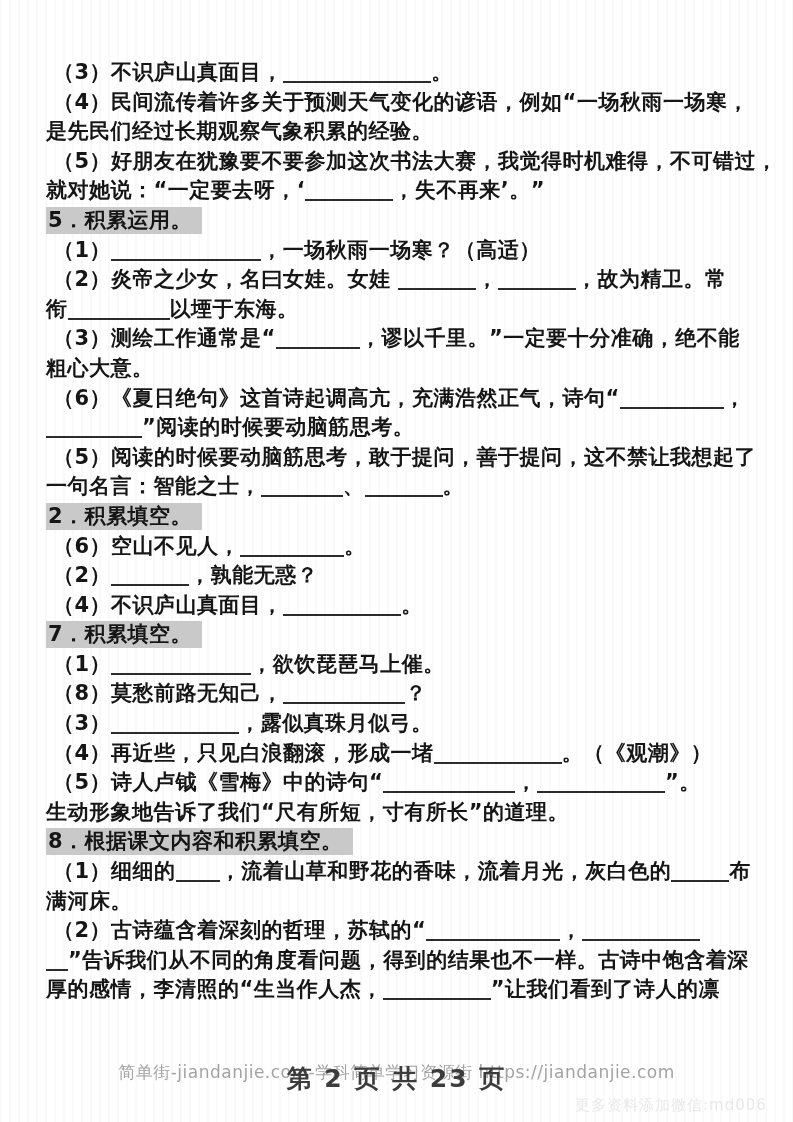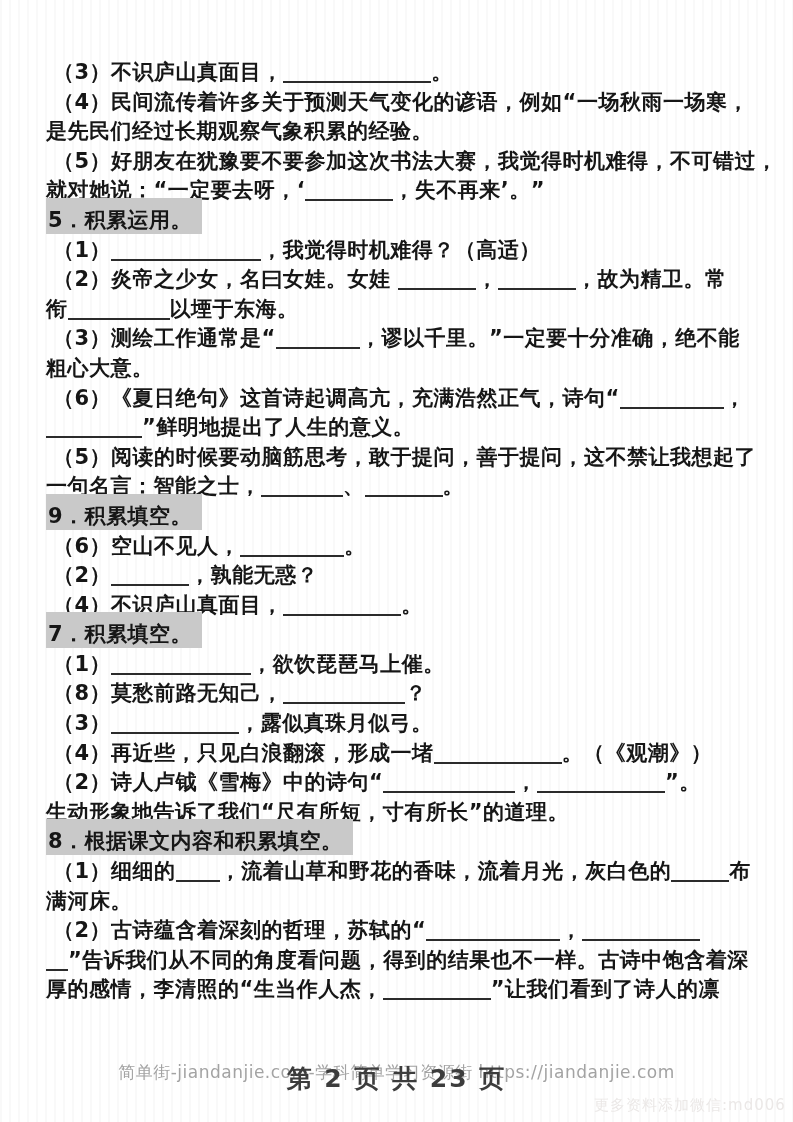--- a/index.html
+++ b/index.html
@@ -18,21 +18,21 @@
     position:absolute;top:46px;left:46px;right:36px;margin-top:12px;
   }
   .line{
     height:29.6px;line-height:29.6px;
     font-size:21px;font-weight:600;color:var(--text-color,#161616);
     white-space:nowrap;letter-spacing:0.5px;
   }
   .line.indent{padding-left:7px;}
   .heading-hl{
     background:var(--hl-color,#c9c9c9);
-    padding:10px 10px 2px 2px;
+    padding:1px 10px 2px 2px;
     text-align:right;
   }
   .blank{
     display:inline-block;
     border-bottom:2px solid #2b2b2b;
     height:1em;
     vertical-align:-4px;
   }
   .footer-site{
     position:absolute;top:1061px;left:0;width:100%;
@@ -40,55 +40,55 @@
     font-size:17px;color:var(--footer-gray,#a3a3a3);
     letter-spacing:0.5px;
   }
   .footer-page{
     position:absolute;top:1062px;left:0;width:100%;
     text-align:center;
     font-size:25px;font-weight:700;color:#3c3c3c;
     letter-spacing:2px;
   }
   .footer-watermark{
-    position:absolute;top:1096px;left:594px;
+    position:absolute;top:1096px;left:575px;
     font-size:15px;color:var(--wm-color,#ebe8e7);
     letter-spacing:1px;
   }
 </style>
 </head>
 <body>
 
 <div class="page">
   <div class="content">
       <div class="line indent"><span class="run">（3）不识庐山真面目，</span><span class="blank" style="width: 148px;"></span><span class="run">。</span></div>
       <div class="line indent"><span class="run">（4）民间流传着许多关于预测天气变化的谚语，例如“一场秋雨一场寒，</span></div>
       <div class="line"><span class="run">是先民们经过长期观察气象积累的经验。</span></div>
       <div class="line indent"><span class="run">（5）好朋友在犹豫要不要参加这次书法大赛，我觉得时机难得，不可错过，</span></div>
       <div class="line"><span class="run">就对她说：“一定要去呀，‘</span><span class="blank" style="width: 88px;"></span><span class="run">，失不再来’。”</span></div>
       <div class="line"><span class="heading-hl"><span class="run">5．积累运用。</span></span></div>
-      <div class="line indent"><span class="run">（1）</span><span class="blank" style="width: 150px;"></span><span class="run">，我觉得时机难得？（高适）</span></div>
+      <div class="line indent"><span class="run">（1）</span><span class="blank" style="width: 150px;"></span><span class="run">，一场秋雨一场寒？（高适）</span></div>
       <div class="line indent"><span class="run">（2）炎帝之少女，名曰女娃。女娃 </span><span class="blank" style="width: 78px;"></span><span class="run">，</span><span class="blank" style="width: 78px;"></span><span class="run">，故为精卫。常</span></div>
       <div class="line"><span class="run">衔</span><span class="blank" style="width: 102px;"></span><span class="run">以堙于东海。</span></div>
       <div class="line indent"><span class="run">（3）测绘工作通常是“</span><span class="blank" style="width: 84px;"></span><span class="run">，谬以千里。”一定要十分准确，绝不能</span></div>
       <div class="line"><span class="run">粗心大意。</span></div>
       <div class="line indent"><span class="run">（6）《夏日绝句》这首诗起调高亢，充满浩然正气，诗句“</span><span class="blank" style="width: 104px;"></span><span class="run">，</span></div>
-      <div class="line"><span class="blank" style="width: 96px;"></span><span class="run">”鲜明地提出了人生的意义。</span></div>
+      <div class="line"><span class="blank" style="width: 96px;"></span><span class="run">”阅读的时候要动脑筋思考。</span></div>
       <div class="line indent"><span class="run">（5）阅读的时候要动脑筋思考，敢于提问，善于提问，这不禁让我想起了</span></div>
       <div class="line"><span class="run">一句名言：智能之士，</span><span class="blank" style="width: 82px;"></span><span class="run">、</span><span class="blank" style="width: 78px;"></span><span class="run">。</span></div>
-      <div class="line"><span class="heading-hl"><span class="run">9．积累填空。</span></span></div>
+      <div class="line"><span class="heading-hl"><span class="run">2．积累填空。</span></span></div>
       <div class="line indent"><span class="run">（6）空山不见人，</span><span class="blank" style="width: 104px;"></span><span class="run">。</span></div>
       <div class="line indent"><span class="run">（2）</span><span class="blank" style="width: 78px;"></span><span class="run">，孰能无惑？</span></div>
       <div class="line indent"><span class="run">（4）不识庐山真面目，</span><span class="blank" style="width: 118px;"></span><span class="run">。</span></div>
       <div class="line"><span class="heading-hl"><span class="run">7．积累填空。</span></span></div>
       <div class="line indent"><span class="run">（1）</span><span class="blank" style="width: 140px;"></span><span class="run">，欲饮琵琶马上催。</span></div>
       <div class="line indent"><span class="run">（8）莫愁前路无知己，</span><span class="blank" style="width: 122px;"></span><span class="run">？</span></div>
       <div class="line indent"><span class="run">（3）</span><span class="blank" style="width: 128px;"></span><span class="run">，露似真珠月似弓。</span></div>
       <div class="line indent"><span class="run">（4）再近些，只见白浪翻滚，形成一堵</span><span class="blank" style="width: 128px;"></span><span class="run">。（《观潮》）</span></div>
-      <div class="line indent"><span class="run">（2）诗人卢钺《雪梅》中的诗句“</span><span class="blank" style="width: 132px;"></span><span class="run">，</span><span class="blank" style="width: 128px;"></span><span class="run">”。</span></div>
+      <div class="line indent"><span class="run">（5）诗人卢钺《雪梅》中的诗句“</span><span class="blank" style="width: 132px;"></span><span class="run">，</span><span class="blank" style="width: 128px;"></span><span class="run">”。</span></div>
       <div class="line"><span class="run">生动形象地告诉了我们“尺有所短，寸有所长”的道理。</span></div>
       <div class="line"><span class="heading-hl"><span class="run">8．根据课文内容和积累填空。</span></span></div>
       <div class="line indent"><span class="run">（1）细细的</span><span class="blank" style="width: 44px;"></span><span class="run">，流着山草和野花的香味，流着月光，灰白色的</span><span class="blank" style="width: 58px;"></span><span class="run">布</span></div>
       <div class="line"><span class="run">满河床。</span></div>
       <div class="line indent"><span class="run">（2）古诗蕴含着深刻的哲理，苏轼的“</span><span class="blank" style="width: 134px;"></span><span class="run">，</span><span class="blank" style="width: 118px;"></span></div>
       <div class="line"><span class="blank" style="width: 22px;"></span><span class="run">”告诉我们从不同的角度看问题，得到的结果也不一样。古诗中饱含着深</span></div>
       <div class="line"><span class="run">厚的感情，李清照的“生当作人杰，</span><span class="blank" style="width: 108px;"></span><span class="run">”让我们看到了诗人的凛</span></div>
     </div>
 
   <div class="footer-site">简单街-jiandanjie.com-学科简单学习资源街 https://jiandanjie.com</div>

